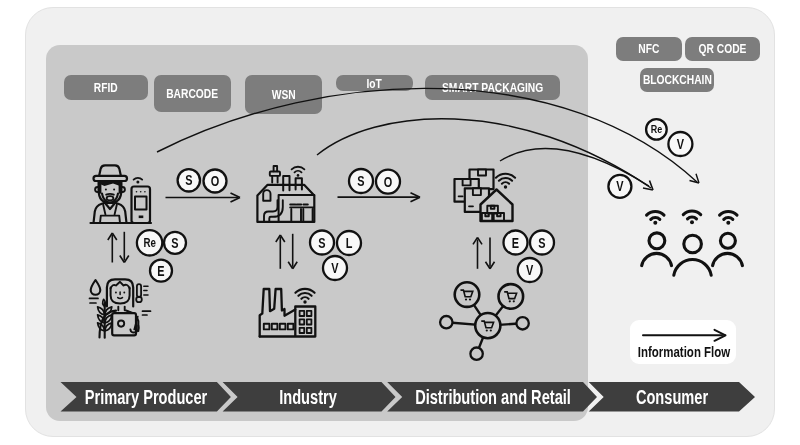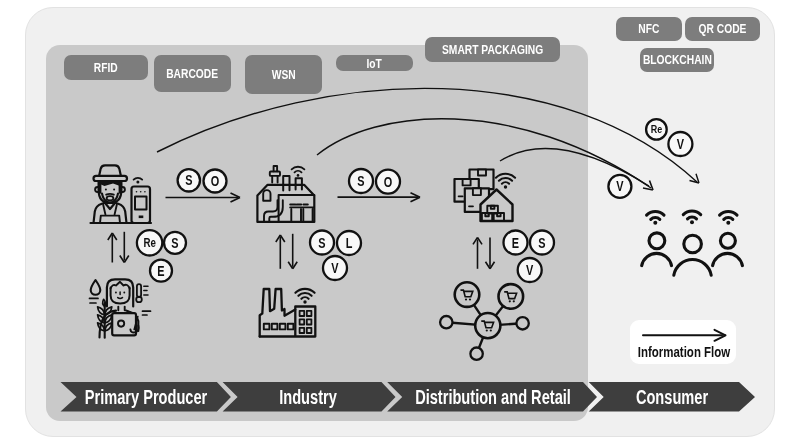--- a/index.html
+++ b/index.html
@@ -1,19 +1,19 @@
 <!DOCTYPE html>
 <html><head>
 <meta charset="utf-8">
 <style>
   html,body{margin:0;padding:0;}
   body{width:800px;height:445px;background:#ffffff;font-family:"Liberation Sans",sans-serif;position:relative;overflow:hidden;}
   .card{position:absolute;left:25px;top:7px;width:750px;height:430px;background:#f0f0f0;border:1px solid #e2e2e2;border-radius:28px;box-sizing:border-box;}
   .panel{position:absolute;left:46px;top:45px;width:542px;height:376px;background:#c9c9c9;border-radius:14px;}
-  .btn{position:absolute;background:#7d7d7d;border-radius:7px;color:#ffffff;font-weight:bold;font-size:13.5px;display:flex;align-items:center;justify-content:center;}
+  .btn{position:absolute;background:#7d7d7d;border-radius:7px;color:#ffffff;font-weight:bold;font-size:13.5px;display:flex;align-items:center;justify-content:center;margin-top:20px;}
   .btn span{transform:scaleX(0.76);white-space:nowrap;}
   svg{position:absolute;left:0;top:0;}
   .bandtxt{position:absolute;color:#ffffff;font-weight:bold;font-size:20px;line-height:20px;white-space:nowrap;transform:translateX(-50%) scaleX(0.73);top:387px;}
   .iflow{position:absolute;left:630px;top:320px;width:106px;height:44px;background:#ffffff;border-radius:9px;}
   .iflowtxt{position:absolute;left:683.5px;top:344px;color:#111;font-weight:bold;font-size:15.5px;line-height:15.5px;white-space:nowrap;transform:translateX(-50%) scaleX(0.74);}
 </style>
 </head>
 <body>
 <div class="card"></div>
 <div class="panel"></div>
@@ -22,21 +22,21 @@
   </div>
 <div class="btn" style="left:154px;top:55px;width:77px;height:37px;">
     <span>BARCODE</span>
   </div>
 <div class="btn" style="left:245px;top:55px;width:77px;height:39px;">
     <span>WSN</span>
   </div>
 <div class="btn" style="left:336px;top:55px;width:77px;height:16px;">
     <span>IoT</span>
   </div>
-<div class="btn" style="left:425px;top:37px;width:135px;height:24.5px;">
+<div class="btn" style="left:425px;top:55px;width:135px;height:24.5px;">
     <span>SMART PACKAGING</span>
   </div>
 <div class="btn" style="left:616px;top:16.5px;width:66px;height:24.5px;">
     <span>NFC</span>
   </div>
 <div class="btn" style="left:685px;top:16.5px;width:75px;height:24.5px;">
     <span>QR CODE</span>
   </div>
 <div class="btn" style="left:640px;top:47.5px;width:74px;height:24px;">
     <span>BLOCKCHAIN</span>

